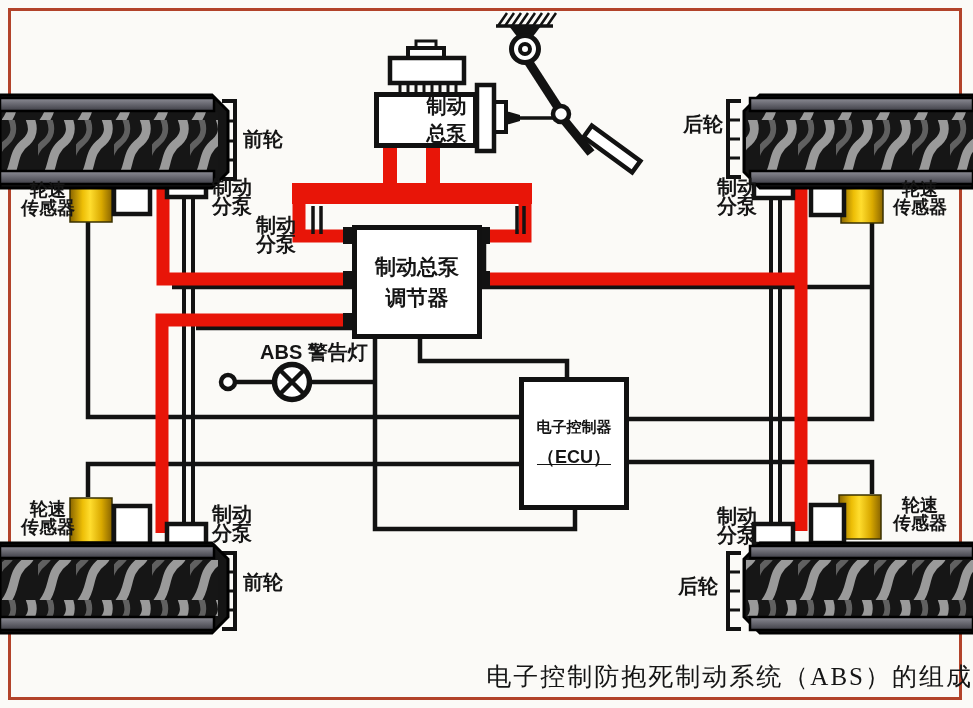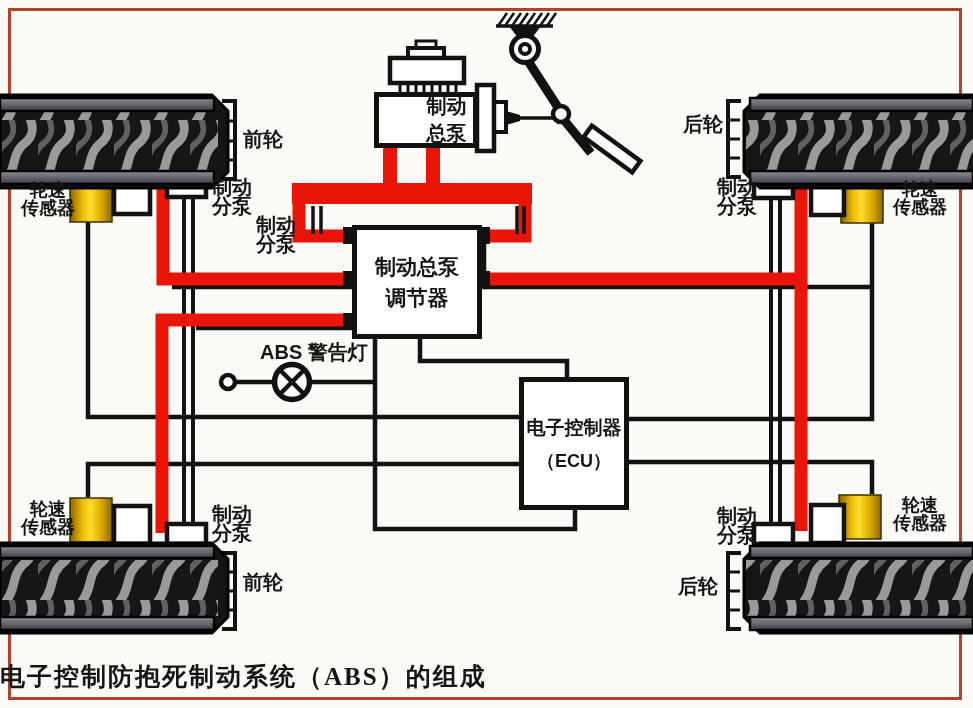--- a/index.html
+++ b/index.html
@@ -5,22 +5,22 @@
   html,body{margin:0;padding:0;background:#ffffff;}
   #canvas{position:relative;width:973px;height:708px;background:#fbfaf7;overflow:hidden;
           font-family:"Liberation Sans","DejaVu Sans",sans-serif;color:#151515;}
   #frame{position:absolute;left:8px;top:8px;width:948px;height:686px;border:3px solid #b2432a;z-index:0;}
   #diagram-svg{position:absolute;left:0;top:0;z-index:1;}
   .comp{position:absolute;background:#ffffff;border:5px solid #111;z-index:2;
         display:flex;flex-direction:column;align-items:center;justify-content:center;}
   .comp .t{font-weight:700;text-align:center;}
   .lbl{position:absolute;z-index:2;font-weight:700;font-size:20px;line-height:19px;text-align:center;white-space:nowrap;}
   .lbl.two div{margin:0;}
-  #title{position:absolute;left:0;top:660px;width:100%;text-align:left;z-index:2;
-         font-size:25px;font-weight:700;letter-spacing:2px;
+  #title{position:absolute;left:0;top:660px;width:100%;text-align:right;z-index:2;
+         font-size:25px;font-weight:400;letter-spacing:2px;
          font-family:"Liberation Serif","DejaVu Serif",serif;}
 </style>
 </head>
 <body>
 
 <div id="canvas">
 
   <div id="frame"></div>
 
   <svg id="diagram-svg" width="973" height="708" viewBox="0 0 973 708">
@@ -188,22 +188,22 @@
   <div class="comp" style="left:374px;top:92px;width:94px;height:46px;">
     <div class="t" style="font-size:20px;margin-left:41px;">制动总泵</div>
   </div>
 
   <div class="comp" style="left:352px;top:225px;width:120px;height:104px;">
     <div class="t" style="font-size:21px;line-height:31px;">制动总泵</div>
     <div class="t" style="font-size:21px;line-height:31px;">调节器</div>
   </div>
 
   <div class="comp" style="left:519px;top:377px;width:100px;height:123px;">
-    <div class="t" style="font-size:19px;">电子控制器</div>
-    <div class="t" style="font-size:18px;margin-top:8px;">（ECU）</div>
+    <div class="t" style="font-size:15px;">电子控制器</div>
+    <div class="t" style="font-size:18px;margin-top:8px;text-decoration:underline;">（ECU）</div>
   </div>
 
   <div class="lbl" style="left:243px;top:130px;font-size:20px;">前轮</div>
   <div class="lbl" style="left:683px;top:115px;font-size:20px;">后轮</div>
   <div class="lbl" style="left:243px;top:573px;font-size:20px;">前轮</div>
   <div class="lbl" style="left:678px;top:577px;font-size:20px;">后轮</div>
 
   <div class="lbl two" style="left:12px;top:181px;width:72px;font-size:18px;line-height:18px;">
     <div>轮速</div>
     <div>传感器</div>

